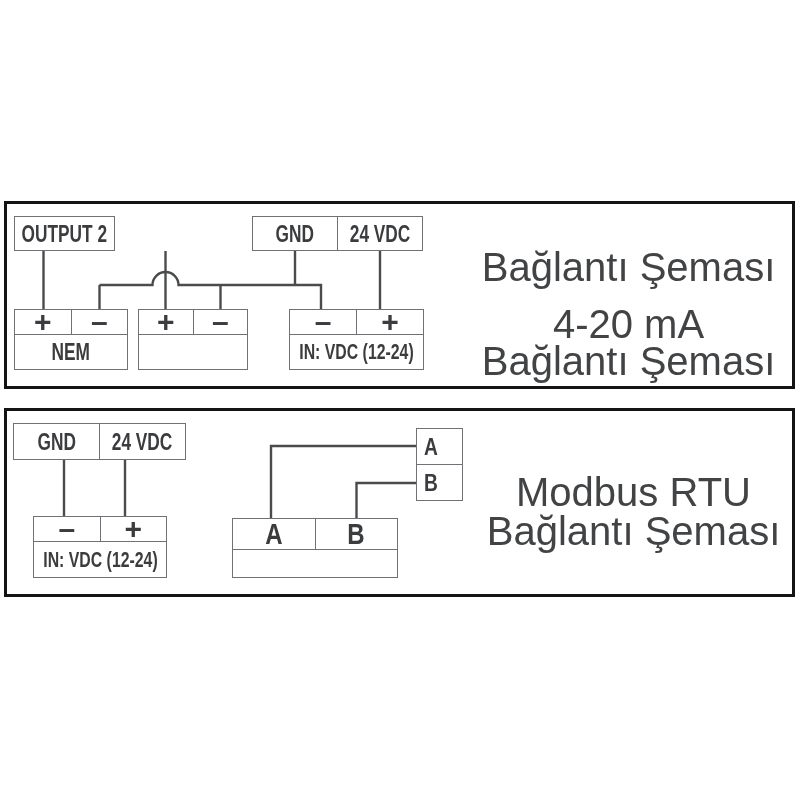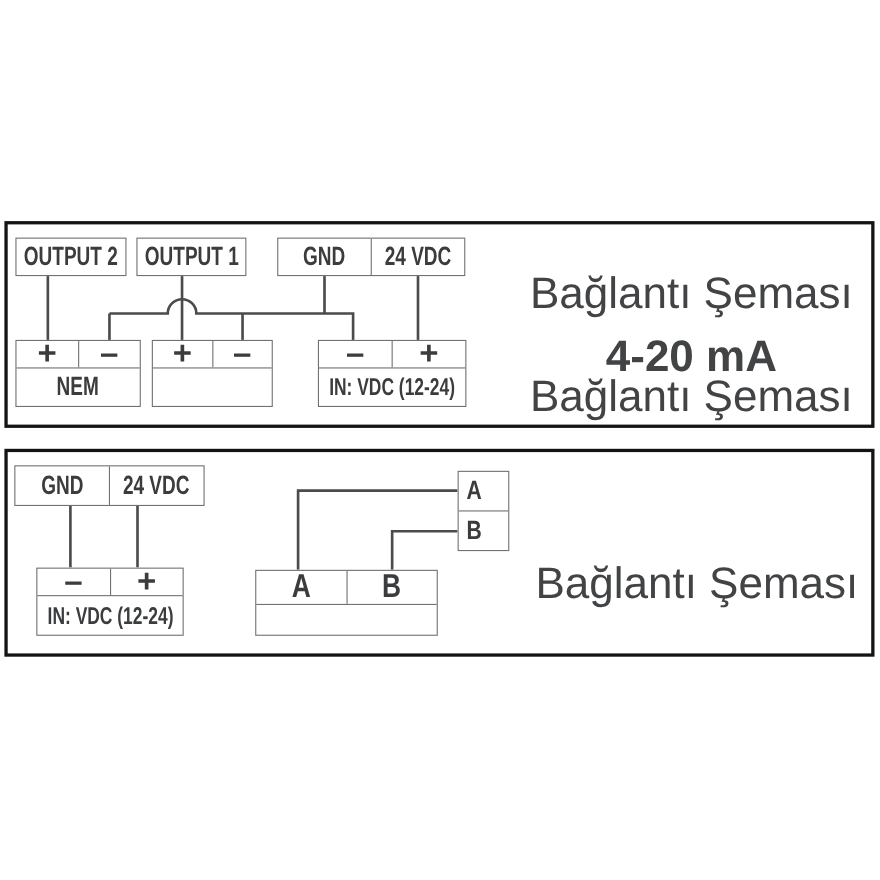--- a/index.html
+++ b/index.html
@@ -54,25 +54,20 @@
         <path d="M213.5,81 V105"></path>
         <path d="M288,47 V81"></path>
         <path d="M373,47 V105"></path>
       </svg>
 
       <div class="box" style="left:7px; top:12px; width:101px; height:35px;">
         <div class="cell">
             <span class="clabel">OUTPUT 2</span>
           </div>
       </div>
-      <div class="box" style="left:117px; top:12px; width:100px; height:35px;">
-        <div class="cell">
-            <span class="clabel">OUTPUT 1</span>
-          </div>
-      </div>
       <div class="box" style="left:245px; top:12px; width:171px; height:35px;">
         <div class="cell">
             <span class="clabel">GND</span>
           </div>
         <div class="cell">
             <span class="clabel">24 VDC</span>
           </div>
       </div>
 
       <div class="tblock" style="left:7px; top:105px; width:114px; height:61px;">
@@ -109,21 +104,21 @@
             <span class="sym">+</span>
             </div>
         </div>
         <div class="tlabel">
             <span class="clabel small">IN: VDC (12-24)</span>
           </div>
       </div>
 
       <div class="titles" id="p1-titles">
         <div class="t-line" style="top:46px;">Bağlantı Şeması</div>
-        <div class="t-line" style="top:103px;font-weight:bold;">4-20 mA</div>
+        <div class="t-line" style="top:103px;">4-20 mA</div>
         <div class="t-line" style="top:140px;">Bağlantı Şeması</div>
       </div>
     </div>
   </section>
 
   <section class="panel" id="panel2">
     <div class="inner">
       <svg class="wires" width="783" height="181" viewBox="0 0 783 181">
         <path d="M57,49 V105"></path>
         <path d="M118,49 V105"></path>
@@ -168,18 +163,19 @@
       <div class="stackbox" style="left:409px; top:17px; width:47px; height:73px;">
         <div class="srow">
           <span class="ab">A</span>
           </div>
         <div class="srow">
           <span class="ab">B</span>
           </div>
       </div>
 
       <div class="titles" id="p2-titles">
+        <div class="t-line" style="top:64px;">Modbus RTU</div>
         <div class="t-line" style="top:103px;">Bağlantı Şeması</div>
       </div>
     </div>
   </section>
 
 </div>
 
 </body></html>

